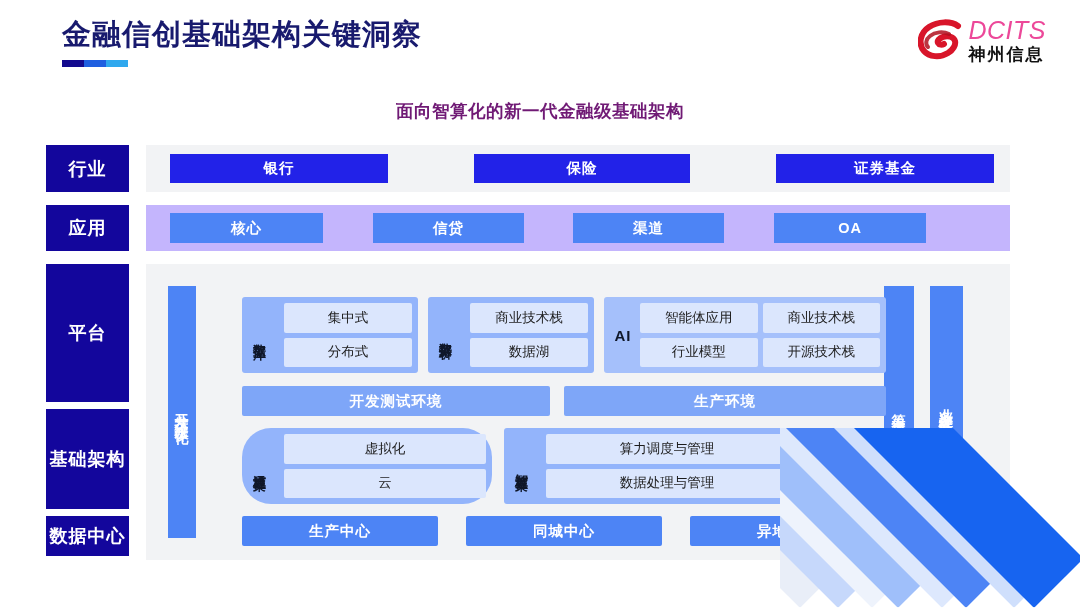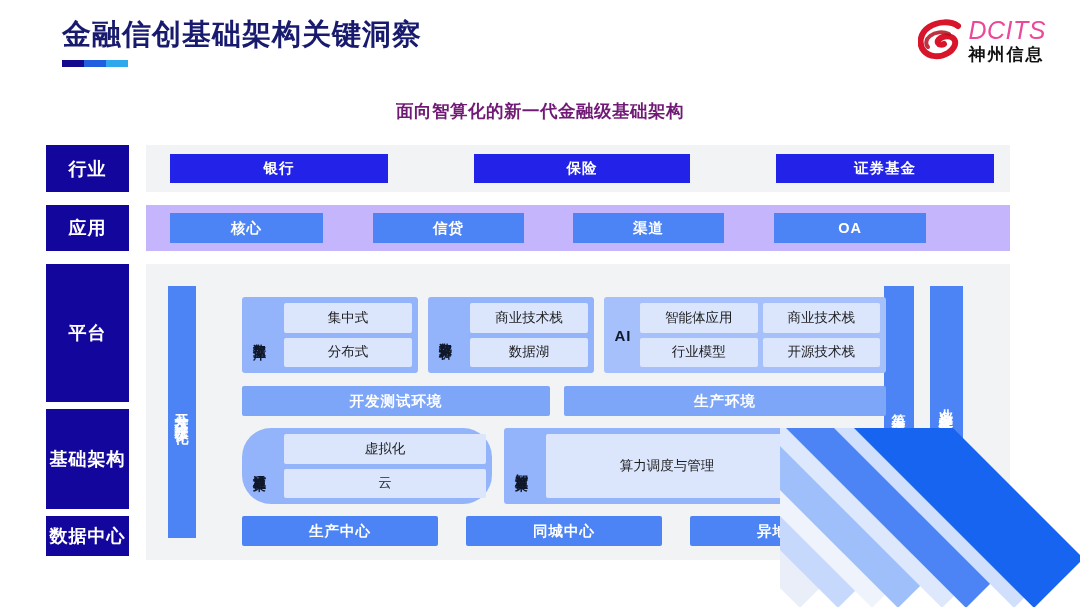--- a/index.html
+++ b/index.html
@@ -175,20 +175,21 @@
       <div class="group-cells">
         <div class="cell">虚拟化</div>
         <div class="cell">云</div>
       </div>
     </div>
 
     <div class="group grp-smart">
       <div class="group-label">智算框架</div>
       <div class="group-cells">
         <div class="cell">算力调度与管理</div>
+        <div class="cell">数据处理与管理</div>
       </div>
       <div class="smart-right">
         <span>训练</span>
         <span>推理</span>
       </div>
     </div>
 
     <div class="dcbar dc-1">生产中心</div>
     <div class="dcbar dc-2">同城中心</div>
     <div class="dcbar dc-3">异地中心</div>

